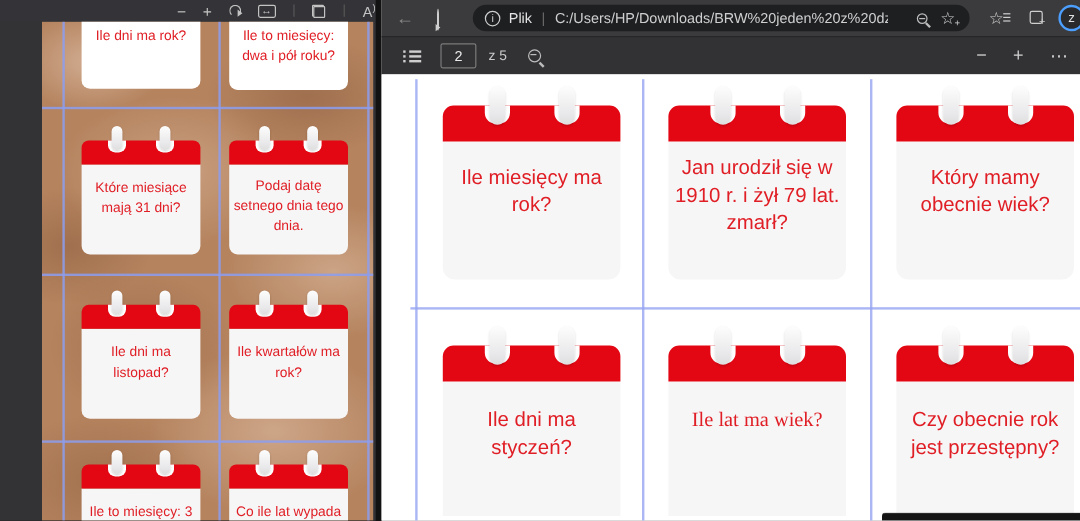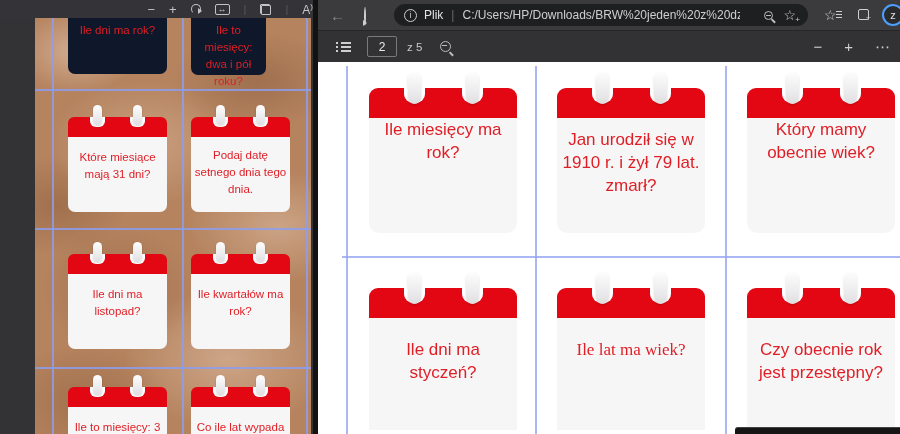--- a/index.html
+++ b/index.html
@@ -54,30 +54,30 @@
     box-shadow:0 1px 2px rgba(0,0,0,.18); }
   .cal-text { color:#e01e25; text-align:center; width:100%; }
   .cal-text span { display:block; }
 
   
   .cal-sm .cal-header { height:20px; border-radius:6px 6px 0 0; }
   .cal-sm .cal-body   { height:75px; border-radius:0 0 7px 7px; }
   .cal-sm .cal-slot { width:15px; height:10px; top:0; border-radius:0 0 6px 6px; }
   .cal-sm .cal-peg  { width:9px; height:20px; top:-12px; border-radius:5px; }
   .cal-sm .cal-text { font-size:11.5px; line-height:17px; padding-top:12px; }
-  .cal-clip { background:#0f172a; border-radius:0 0 7px 7px;
+  .cal-clip { background:#ffffff; border-radius:0 0 7px 7px;
     display:flex; flex-direction:column; align-items:center; }
   .cal-clip .cal-text { padding-top:4px; }
 
   
   .cal-lg .cal-header { height:30px; border-radius:9px 9px 0 0; }
   .cal-lg .cal-body   { height:115px; border-radius:0 0 10px 10px; }
   .cal-lg .cal-slot { width:21px; height:15px; top:0; border-radius:0 0 9px 9px; }
   .cal-lg .cal-peg  { width:13px; height:32px; top:-16px; }
-  .cal-lg .cal-text { font-size:17px; line-height:23px; }
+  .cal-lg .cal-text { font-size:17px; line-height:23px; padding-top:18px; }
 
   
   #window-gap { width:5px; height:434px; background:#121212; }
 
   
   #browser-window { position:relative; width:582px; height:434px; background:#fff; }
   .br-topbar { position:absolute; left:0; top:0; width:582px; height:30px; background:#3b3b3d;
     display:flex; align-items:center; }
   .nav-ic { font-size:15px; line-height:1; }
   .back { position:absolute; left:12px; color:#8a8a8a; }
@@ -159,21 +159,21 @@
       <div class="hguide" style="top:210px;"></div>
       <div class="hguide" style="top:349px;"></div>
 
       <div class="cal-card cal-sm" style="left:68px; top:0; width:99px;">
         <div class="cal-clip" style="height:56px;">
           <div class="cal-text">
               <span>Ile dni ma rok?</span>
             </div>
         </div>
       </div>
-      <div class="cal-card cal-sm" style="left:191px; top:0; width:75px;">
+      <div class="cal-card cal-sm" style="left:191px; top:0; width:99px;">
         <div class="cal-clip" style="height:57px;">
           <div class="cal-text">
             <span>Ile to miesięcy:</span>
             <span>dwa i pół roku?</span>
           </div>
         </div>
       </div>
 
       <div class="cal-card cal-sm" style="left:68px; top:99px; width:99px;">
         <div class="cal-slot" style="left:22px;"></div>

